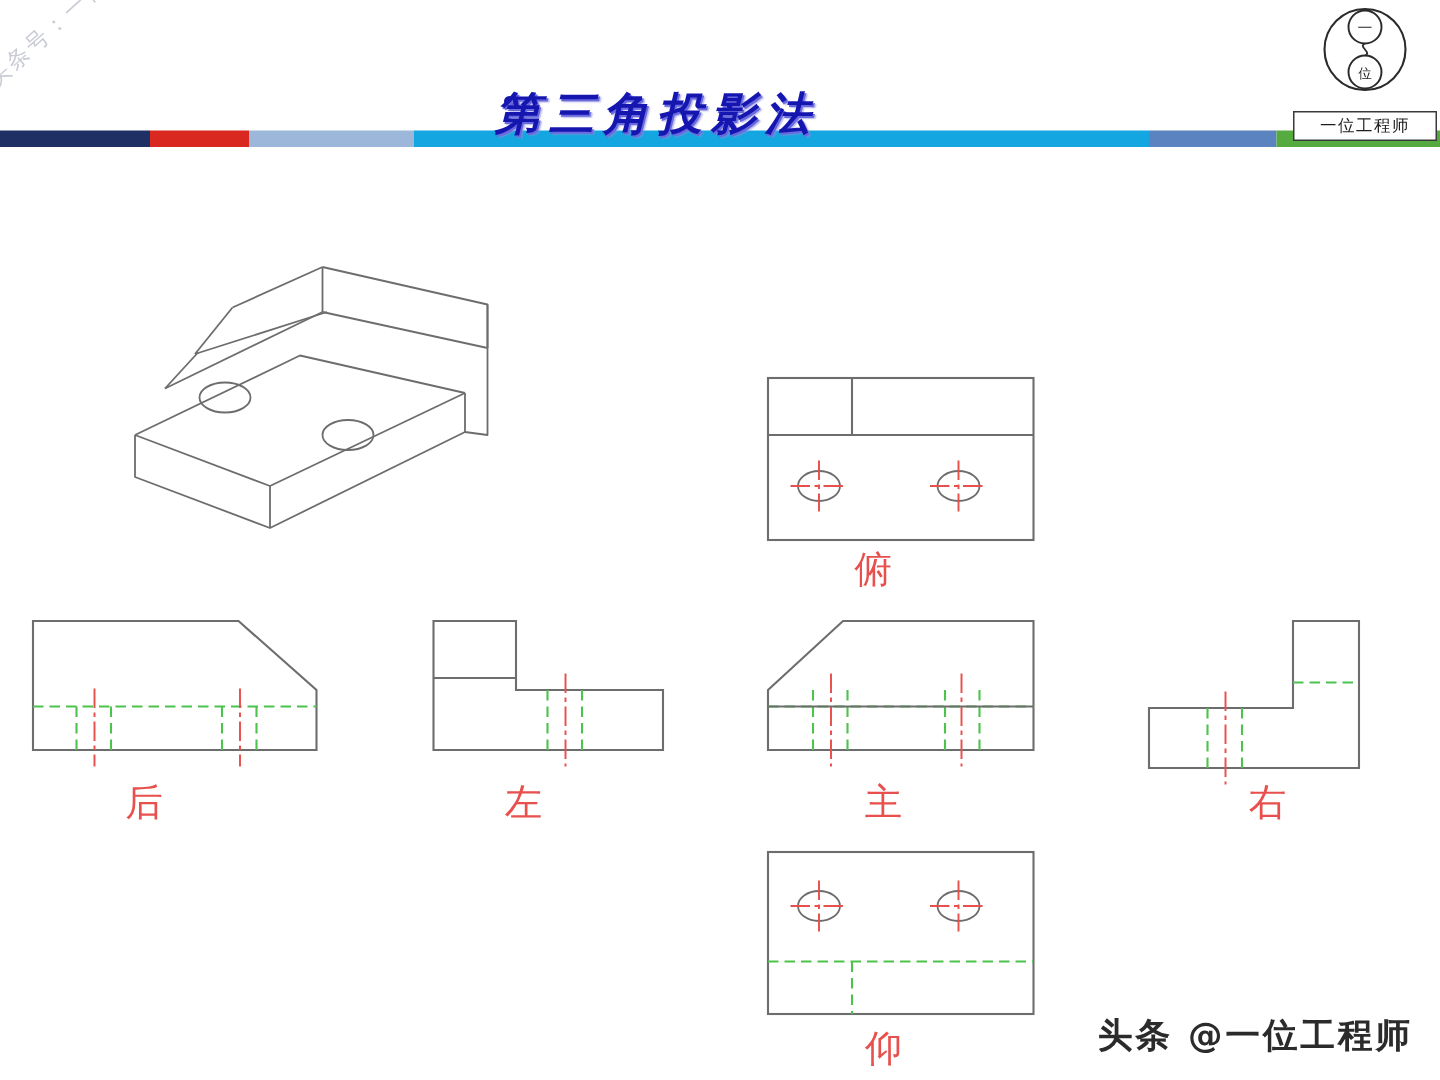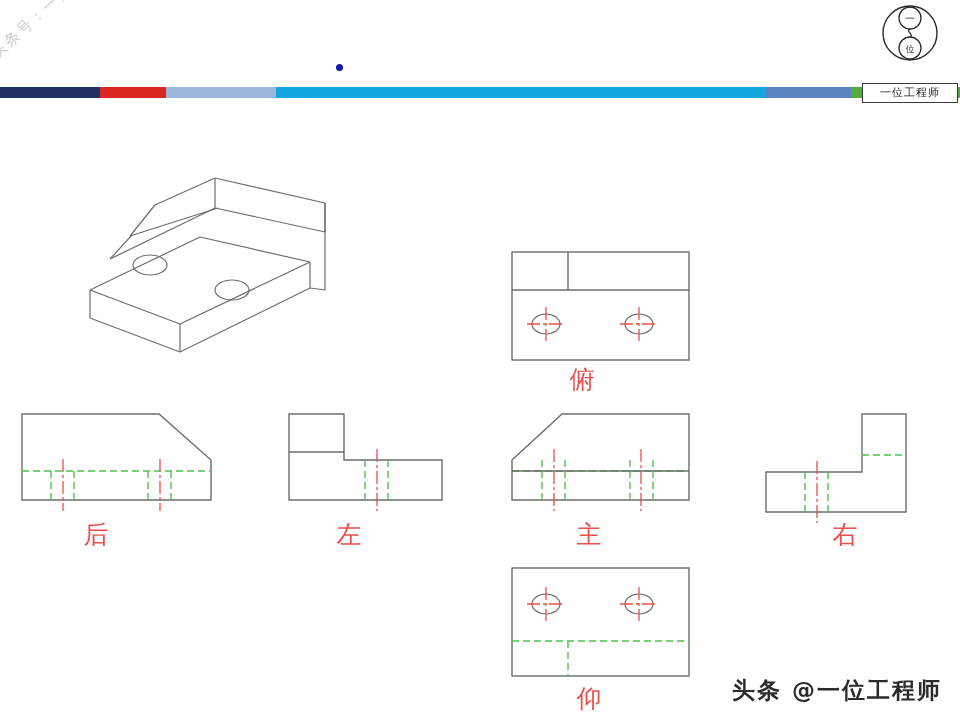--- a/index.html
+++ b/index.html
@@ -63,21 +63,21 @@
     text-align: center;
   }
   #logo-name-box {
     border: 1px solid #3a3a3a;
     background: #fff;
     font-family: "DejaVu Sans", sans-serif;
     font-size: 11px;
     color: #1d1d1d;
     letter-spacing: 1px;
     padding: 1px 0 2px;
-    margin-top: 15px;
+    margin-top: 5px;
   }
 
   
   #watermark-diagonal {
     position: absolute;
     left: -6px;
     top: 46px;
     font-family: "DejaVu Sans", sans-serif;
     font-size: 15px;
     color: #c9ccd4;
@@ -116,20 +116,21 @@
   <div id="color-bar">
       <div class="seg" style="background: rgb(31, 49, 100); width: 100px;"></div>
       <div class="seg" style="background: rgb(216, 40, 31); width: 66px;"></div>
       <div class="seg" style="background: rgb(157, 183, 218); width: 110px;"></div>
       <div class="seg" style="background: rgb(20, 166, 224); width: 490px;"></div>
       <div class="seg" style="background: rgb(91, 131, 191); width: 85px;"></div>
       <div class="seg" style="background: rgb(86, 171, 64); width: 109px;"></div>
     </div>
 
   <div id="title-bullet"></div>
+  <div id="slide-title">第三角投影法</div>
 
   <div id="logo-block">
     <svg width="96" height="62" viewBox="0 0 96 62">
       <circle cx="48" cy="31" r="27" fill="#ffffff" stroke="#2b2b2b" stroke-width="1.4"></circle>
       <circle cx="48" cy="16" r="11" fill="#ffffff" stroke="#2b2b2b" stroke-width="1.3"></circle>
       <circle cx="48" cy="46" r="11" fill="#ffffff" stroke="#2b2b2b" stroke-width="1.3"></circle>
       <path d="M48 27 C43 29, 53 33, 48 35" fill="none" stroke="#2b2b2b" stroke-width="1.2"></path>
       <text x="48" y="20" text-anchor="middle" font-family="DejaVu Sans, sans-serif" font-size="10" fill="#1d1d1d">一</text>
       <text x="48" y="50" text-anchor="middle" font-family="DejaVu Sans, sans-serif" font-size="9" fill="#1d1d1d">位</text>
     </svg>

